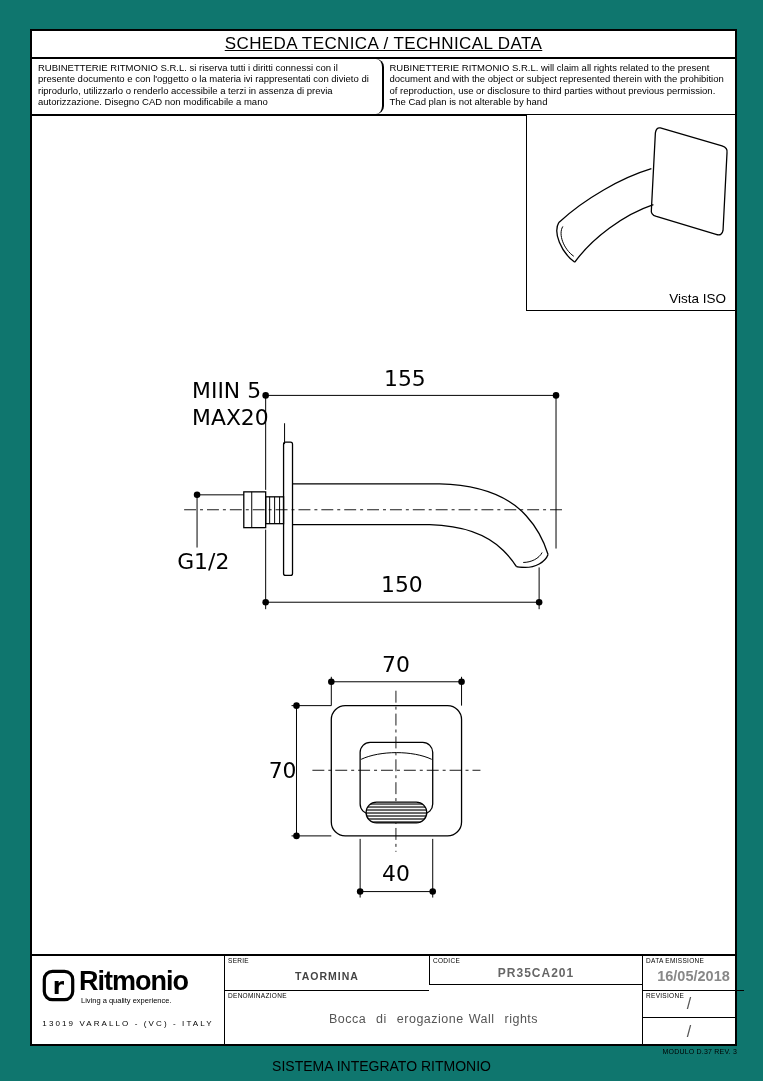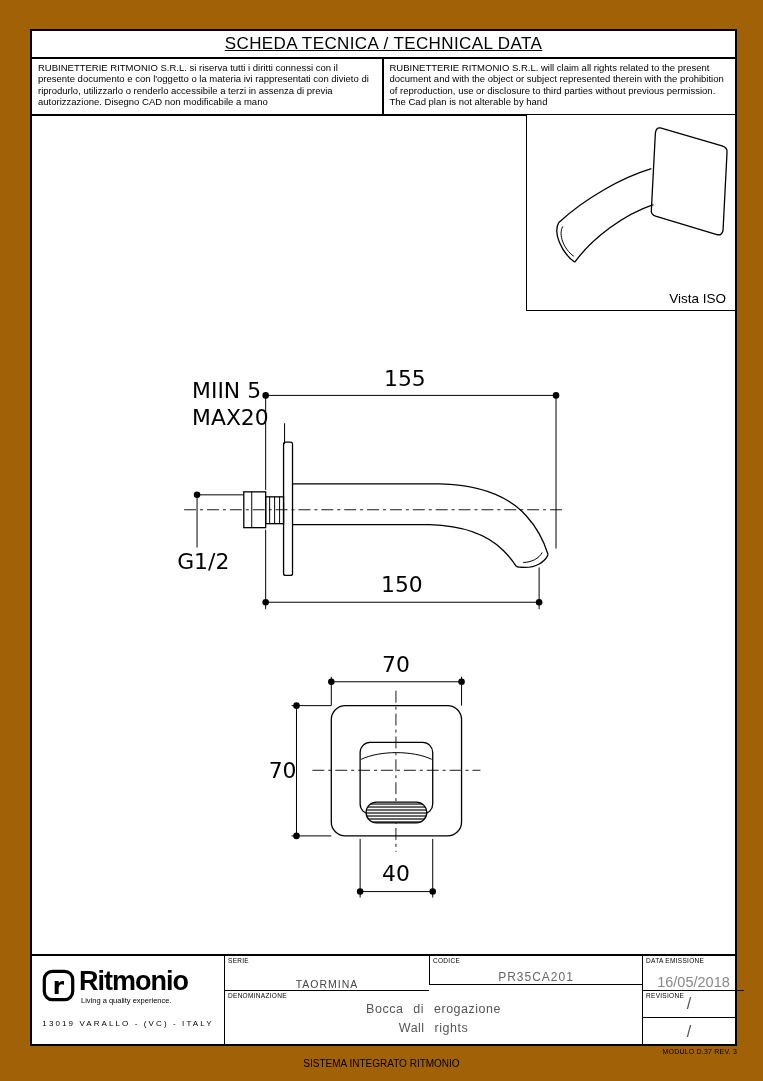--- a/index.html
+++ b/index.html
@@ -1,65 +1,65 @@
 <!DOCTYPE html>
 <html><head>
 <meta charset="utf-8">
 <style>
   * { margin:0; padding:0; box-sizing:border-box; }
   html,body { background:#e8e8e8; }
   body { font-family:"Liberation Sans", sans-serif; }
-  .page { position:relative; width:763px; height:1081px; background:#a16207; overflow:hidden; }
+  .page { position:relative; width:763px; height:1081px; background:#0f766e; overflow:hidden; }
 
   .frame { position:absolute; left:30px; top:29px; width:707px; height:1017px; border:2px solid #000; background:#fff; }
 
   .title-row { position:absolute; left:0; top:0; width:100%; height:28px; border-bottom:2px solid #000;
                display:flex; align-items:center; justify-content:center; }
   .sheet-title { font-size:17px; letter-spacing:0.4px; text-decoration:underline; color:#000; }
 
   .disclaimer-row { position:absolute; left:0; top:28px; width:100%; height:57px; border-bottom:2px solid #000; display:flex; }
   .disclaimer { width:50%; padding:3px 6px 2px 6px; font-size:9.5px; line-height:1.2; color:#000; }
-  .disclaimer.it { border-right:2px solid #000; }
+  .disclaimer.it { border-right:2px solid #000;border-radius:8px; }
 
   .iso-box { position:absolute; right:0; top:84px; width:209px; height:196px;
              border-left:1.5px solid #000; border-bottom:1.5px solid #000; background:#fff; }
   .iso-label { position:absolute; right:9px; bottom:4px; font-size:13.5px; color:#000;margin-top:33px; }
   .iso-svg { position:absolute; left:0; top:0; width:100%; height:100%; }
 
   .drawing-svg { position:absolute; left:0; top:84px; width:703px; height:840px; }
 
   .title-block { position:absolute; left:0; bottom:0; width:100%; height:90px; border-top:2px solid #000; background:#fff; }
   .logo-cell { position:absolute; left:0; top:0; width:192px; height:100%; padding-top:13px; }
   .logo-row { display:flex; align-items:flex-start; padding-left:10px; }
   .logo-mark { width:33px; height:33px; flex:0 0 33px; }
   .logo-text { margin-left:4px; }
   .brand { font-size:27px; font-weight:bold; letter-spacing:-1px; line-height:0.95; color:#000; }
   .tagline { font-size:7.5px; color:#000; margin-top:1px; margin-left:2px; }
   .address { font-size:8px; letter-spacing:2.1px; color:#000; text-align:center; margin-top:14px; white-space:nowrap; }
 
   .cell { position:absolute; border-left:1.5px solid #000; }
   .cell-label { position:absolute; top:1px; left:3px; font-size:6.5px; letter-spacing:0.3px; color:#000; }
-  .cell-value-center { width:100%; height:100%; display:flex; align-items:flex-end; justify-content:center; }
+  .cell-value-center { width:100%; height:100%; display:flex; align-items:center; justify-content:center;font-weight:bold; }
 
   .cell.serie   { left:192px; top:0; width:205px; height:35px; border-bottom:1.5px solid #000; }
   .serie-value  { font-size:10.5px; letter-spacing:1px; color:#444; padding-top:5px; }
   .cell.codice  { left:397px; top:0; width:213px; height:29px; border-bottom:1.5px solid #000; }
   .codice-value { font-size:12px; letter-spacing:1px; color:#666; padding-top:5px; }
   .cell.data    { left:610px; top:0; width:102px; height:35px; border-bottom:1.5px solid #000; }
   .data-value   { font-size:14.5px; color:#888; padding-top:6px; white-space:nowrap; }
-  .cell.denom   { left:192px; top:35px; width:418px; height:55px; display:flex; flex-direction:column;
+  .cell.denom   { left:192px; top:35px; width:418px; height:55px; display:flex; flex-direction:row;
                   align-items:center; justify-content:center; gap:5px; }
   .denom-line   { font-size:12.5px; letter-spacing:0.5px; word-spacing:6px; color:#555; }
   .cell.rev     { left:610px; top:35px; width:93px; height:55px; }
   .rev-sub      { position:relative; width:100%; height:27px; display:flex; align-items:center; justify-content:center; }
   .rev-sub.first { border-bottom:1.5px solid #000; }
   .rev-slash    { font-size:16px; color:#555; }
 
   .module-text { position:absolute; right:26px; top:1048px; font-size:7px; letter-spacing:0.2px; color:#000; }
-  .system-text { position:absolute; left:0; top:1058px; width:100%; text-align:center; font-size:10px; color:#000; }
+  .system-text { position:absolute; left:0; top:1058px; width:100%; text-align:center; font-size:14px; color:#000; }
 
   .ln   { fill:none; stroke:#000; stroke-width:1.3; }
   .thin { fill:none; stroke:#000; stroke-width:1; }
   .dash { fill:none; stroke:#000; stroke-width:0.9; stroke-dasharray:12 4 3 4; }
   .dot  { fill:#000; stroke:none; }
   .dimtext { font-family:"DejaVu Sans", sans-serif; font-size:22px; fill:#000; }
 </style>
 </head>
 <body>
 

